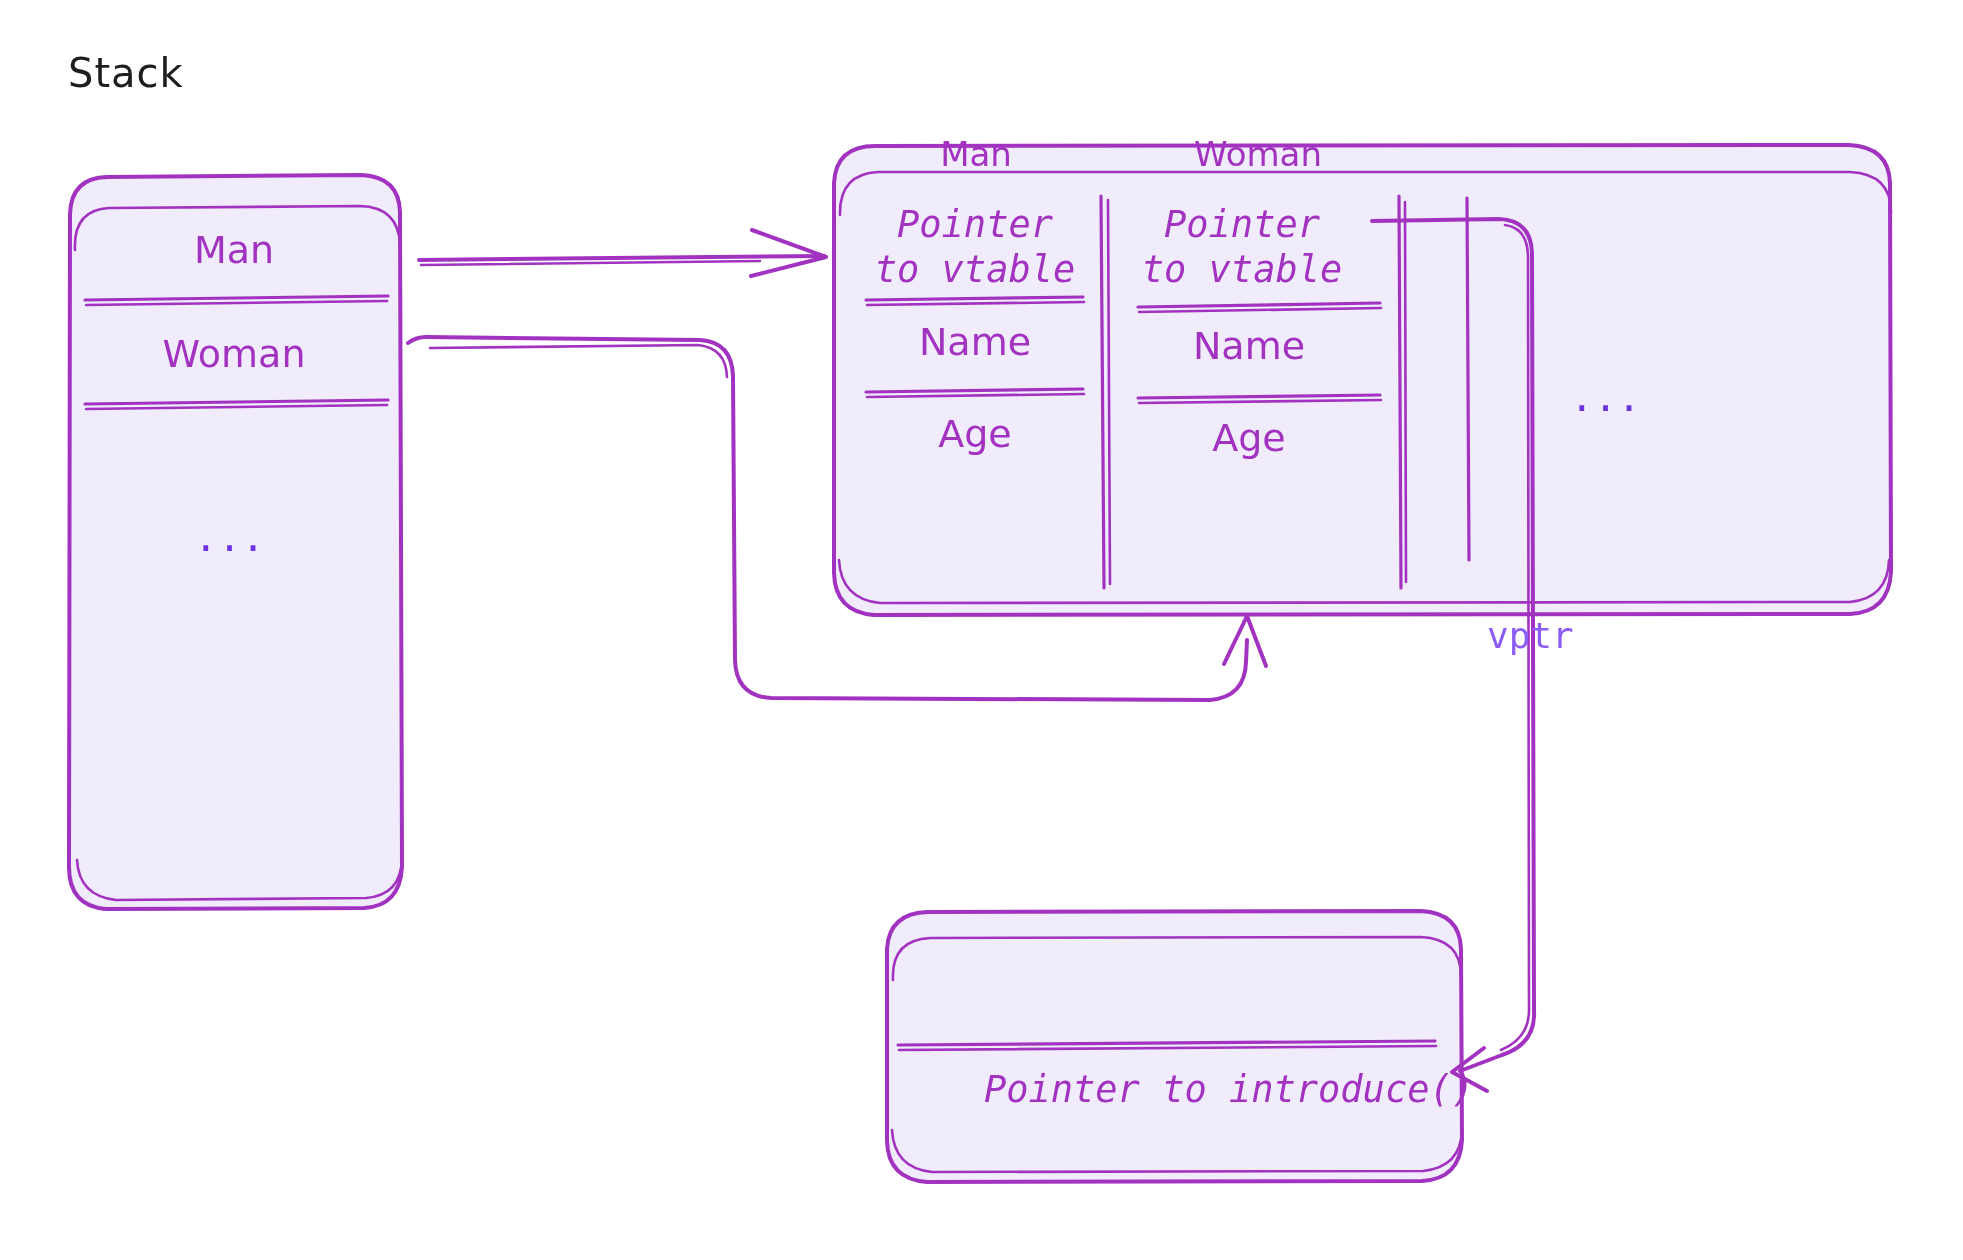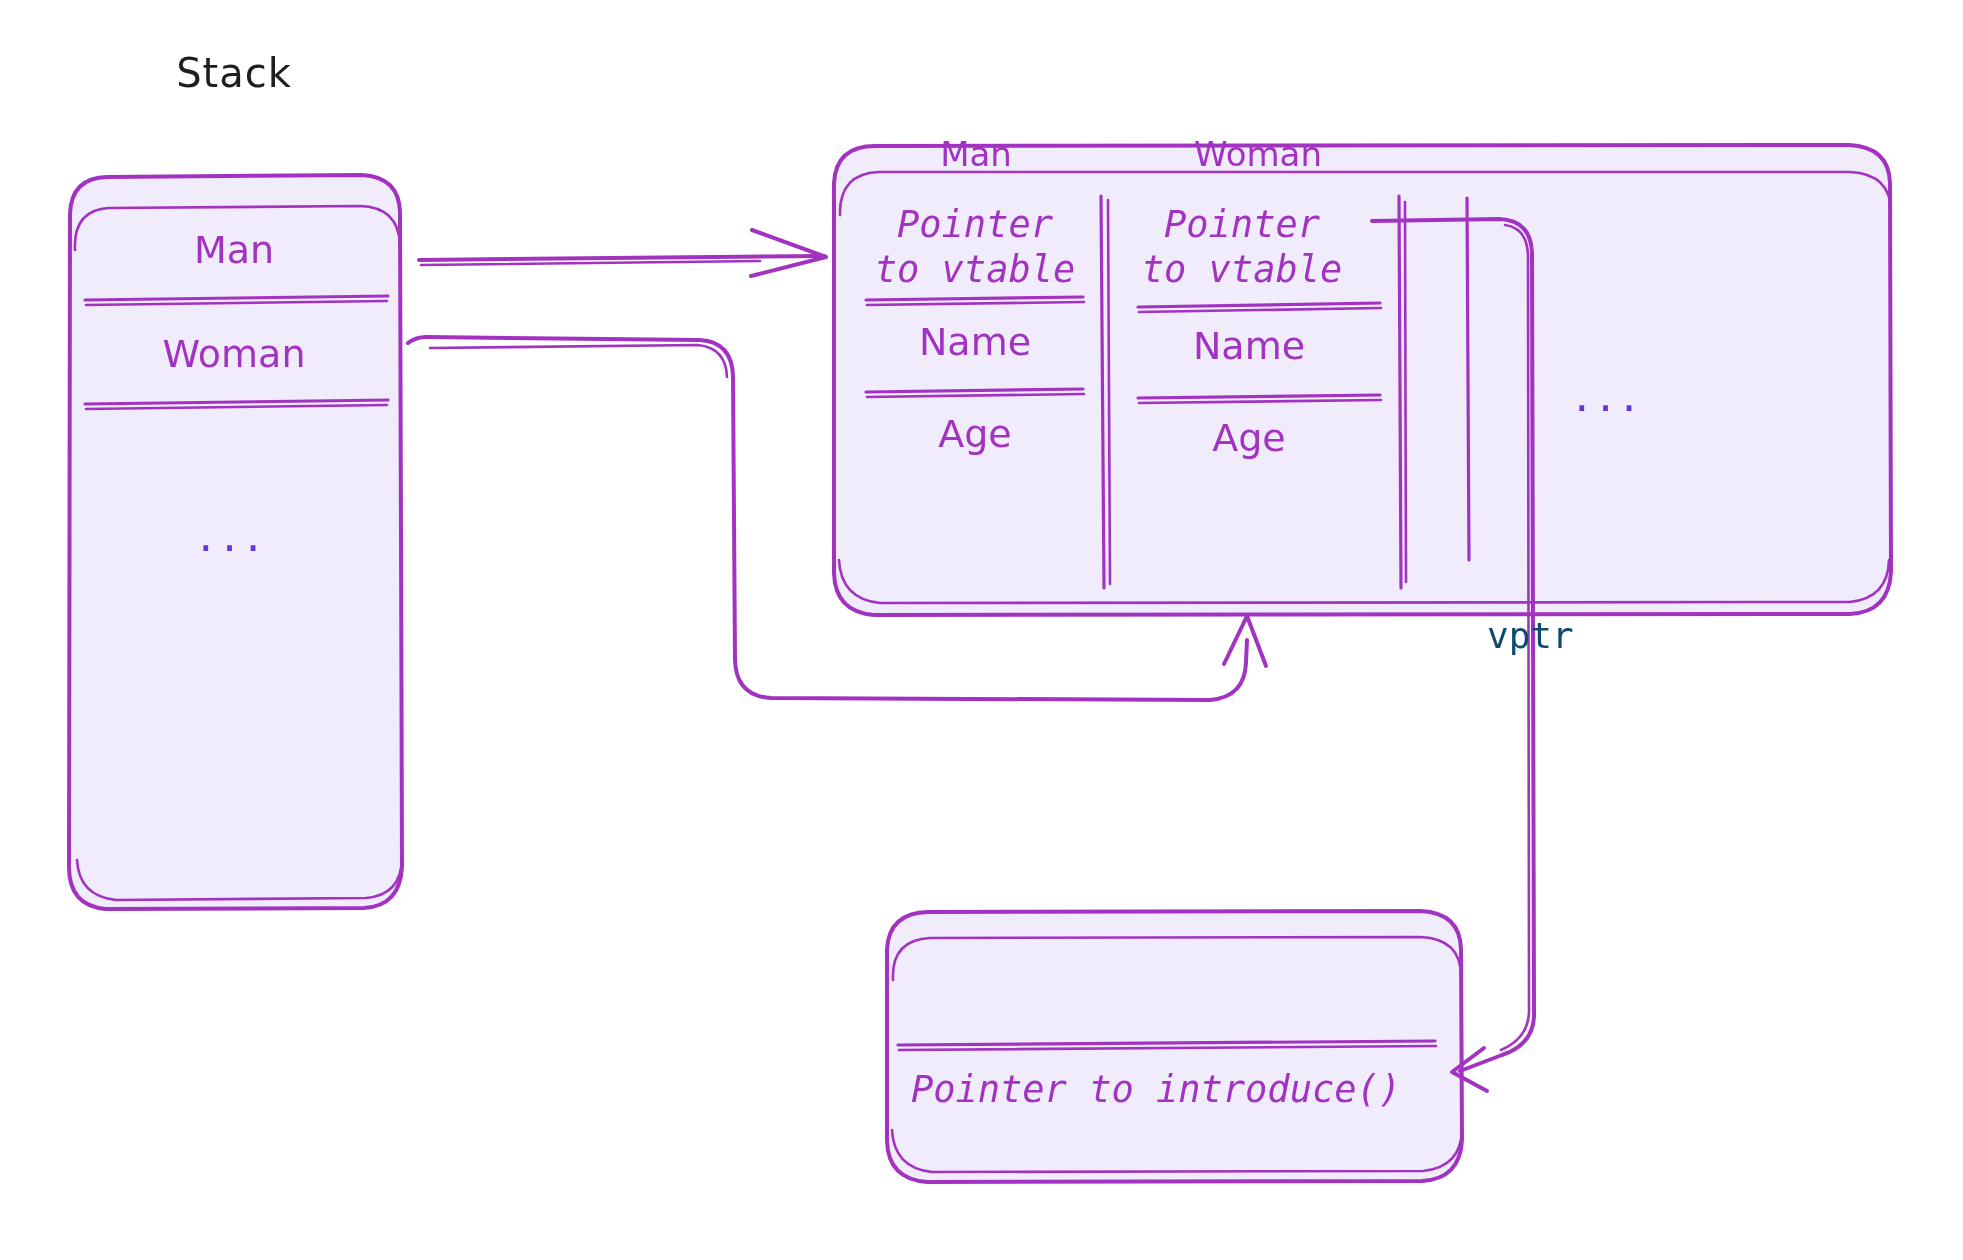--- a/index.html
+++ b/index.html
@@ -14,21 +14,21 @@
   svg.layer{position:absolute;left:0;top:0;width:1963px;height:1260px;}
 
   .title{
     position:absolute;
     font-family:"DejaVu Sans", sans-serif;
     color:#1e1e1e;
     font-size:40px;
     font-weight:400;
     letter-spacing:1px;
     white-space:nowrap;
-    text-align:center;
+    text-align:left;
   }
   .celllabel{
     position:absolute;
     color:#a233c0;
     white-space:nowrap;
     text-align:center;
     font-family:"DejaVu Sans", sans-serif;
     font-size:38px;
   }
   .mono{
@@ -53,21 +53,21 @@
   .structlabel{
     position:absolute;
     color:#a233c0;
     font-family:"DejaVu Sans", sans-serif;
     font-size:34px;
     white-space:nowrap;
     text-align:center;
   }
   .vptrlabel{
     position:absolute;
-    color:#0c4a6e;
+    color:#8b5cf6;
     font-family:"DejaVu Sans Mono", monospace;
     font-size:36px;
     white-space:nowrap;
   }
 </style>
 </head>
 <body>
 
 <div id="stage">
 
@@ -168,15 +168,15 @@
 
   <div class="celllabel mono" style="left:1133px;top:205px;width:218px;">Pointer</div>
   <div class="celllabel mono" style="left:1123px;top:250px;width:238px;">to vtable</div>
   <div class="celllabel round" style="left:1140px;top:324px;width:218px;">Name</div>
   <div class="celllabel round" style="left:1140px;top:416px;width:218px;">Age</div>
 
   <div class="dots" style="left:1540px;top:368px;width:140px;text-align:center;">...</div>
 
   <div class="vptrlabel" style="left:1487px;top:615px;">vptr</div>
 
-  <div class="celllabel mono" style="left:886px;top:1070px;width:540px;">Pointer to introduce()</div>
+  <div class="celllabel mono" style="left:934px;top:1070px;width:540px;text-align:right;">Pointer to introduce()</div>
 
 </div>
 
 </body></html>

